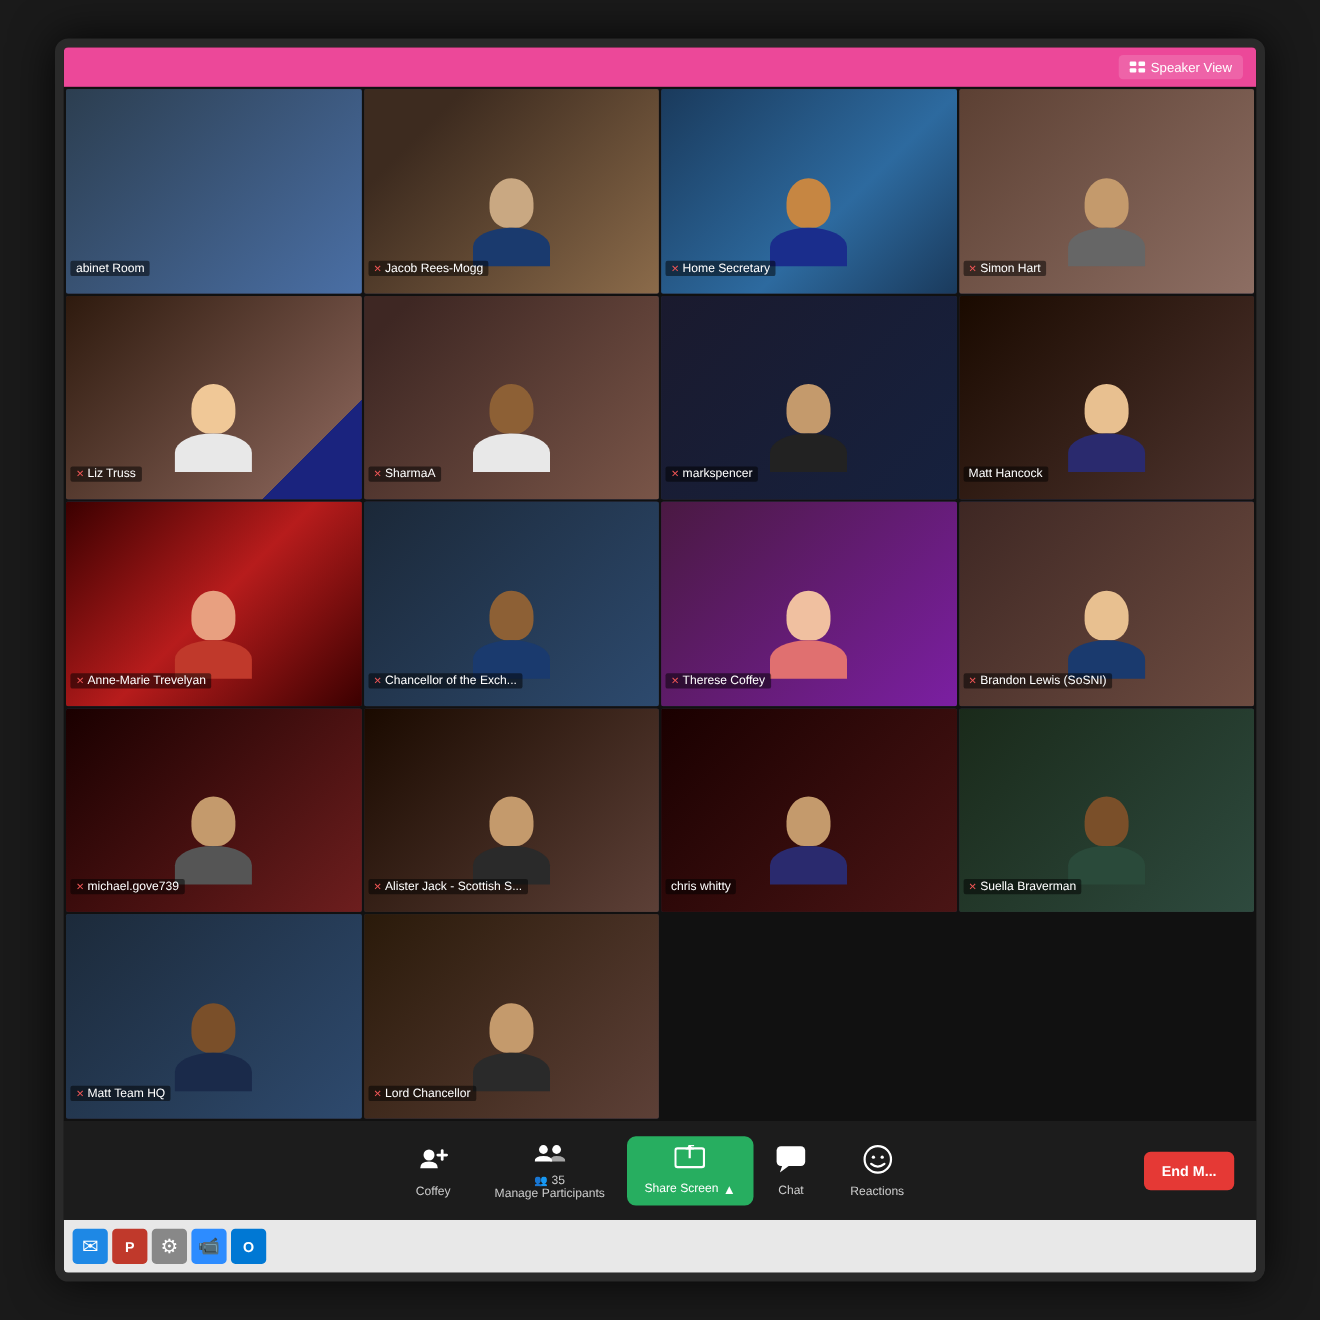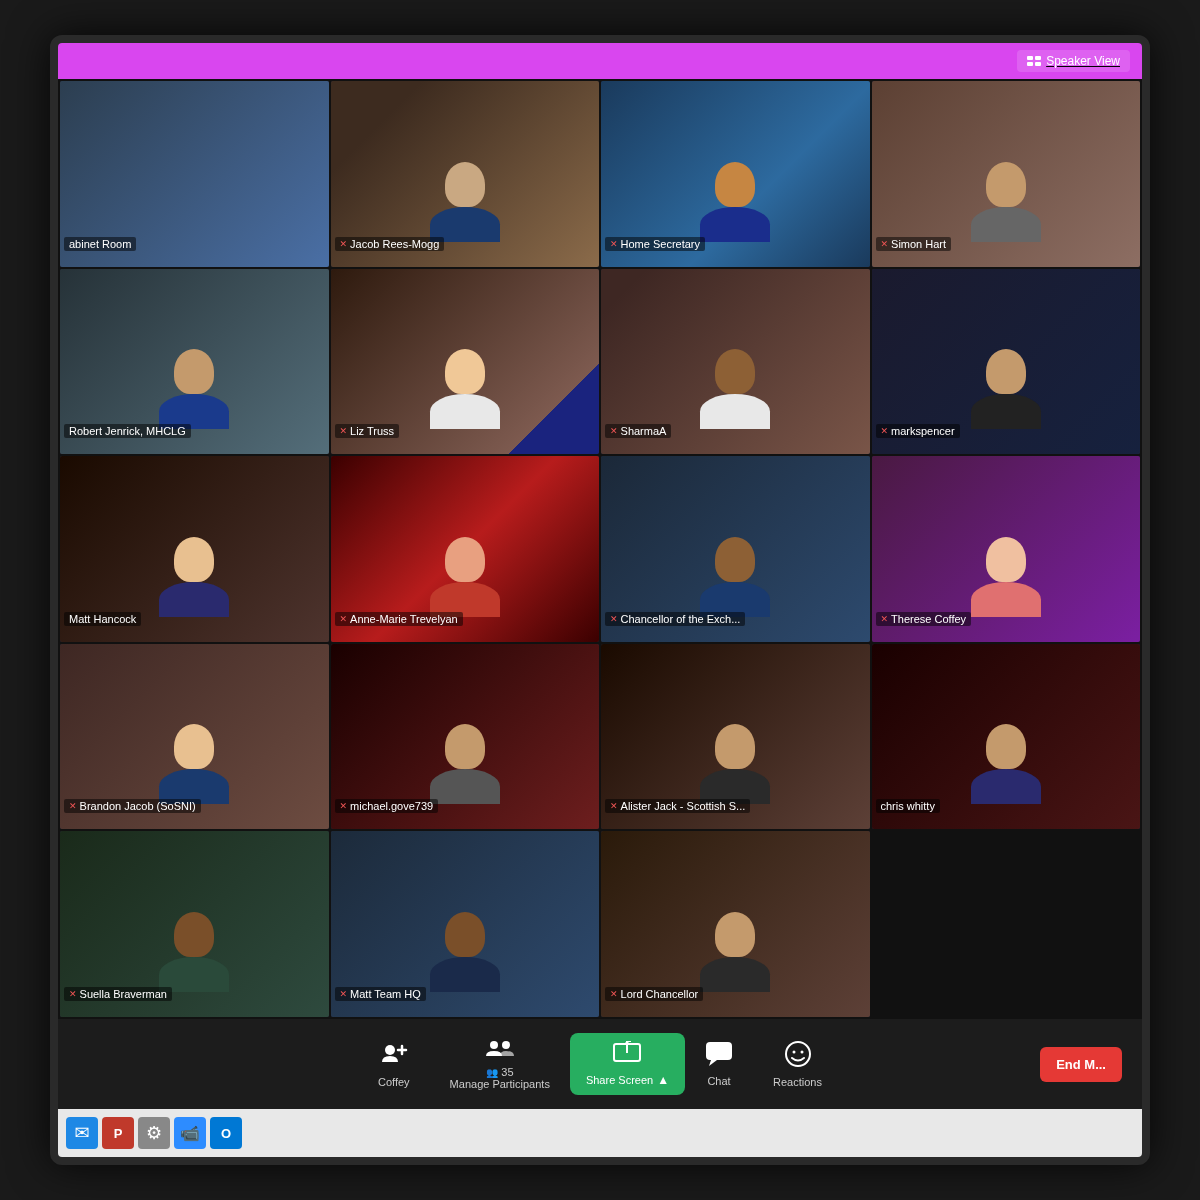--- a/index.html
+++ b/index.html
@@ -31,28 +31,27 @@
     .zoom-app {
       width: 100%;
       height: 100%;
       background: #1c1c1c;
       display: flex;
       flex-direction: column;
     }
 
     
     .top-bar {
-      background: #d946ef;
+      background: #ec4899;
       height: 36px;
       display: flex;
       align-items: center;
       justify-content: flex-end;
       padding: 0 12px;
       flex-shrink: 0;
-      text-decoration: underline;
     }
 
     .speaker-view-btn {
       background: rgba(255,255,255,0.15);
       color: #fff;
       border: none;
       border-radius: 4px;
       padding: 4px 10px;
       font-size: 12px;
       display: flex;
@@ -333,30 +332,20 @@
           <div class="video-bg"></div>
           <div class="person-sim">
             <div class="person-head" style="width: 40px; height: 45px; background: rgb(196, 154, 108); border-radius: 50% 50% 40% 40%;"></div>
             <div class="person-body" style="width: 70px; height: 35px; background: rgb(102, 102, 102); border-radius: 50% 50% 0px 0px;"></div>
           </div>
           <div class="participant-name">
             <span class="mute-icon">✕</span>
             <span>Simon Hart</span>
           </div>
         </div>
-        <div class="video-tile tile-robert">
-          <div class="video-bg"></div>
-          <div class="person-sim">
-            <div class="person-head" style="width: 40px; height: 45px; background: rgb(196, 154, 108); border-radius: 50% 50% 40% 40%;"></div>
-            <div class="person-body" style="width: 70px; height: 35px; background: rgb(26, 58, 140); border-radius: 50% 50% 0px 0px;"></div>
-          </div>
-          <div class="participant-name">
-            <span>Robert Jenrick, MHCLG</span>
-          </div>
-        </div>
         <div class="video-tile tile-liz">
           <div class="video-bg"></div>
           <div class="person-sim">
             <div class="person-head" style="width: 40px; height: 45px; background: rgb(240, 200, 151); border-radius: 50% 50% 40% 40%;"></div>
             <div class="person-body" style="width: 70px; height: 35px; background: rgb(232, 232, 232); border-radius: 50% 50% 0px 0px;"></div>
           </div>
           <div class="participant-name">
             <span class="mute-icon">✕</span>
             <span>Liz Truss</span>
           </div>
@@ -427,21 +416,21 @@
           </div>
         </div>
         <div class="video-tile tile-brandon">
           <div class="video-bg"></div>
           <div class="person-sim">
             <div class="person-head" style="width: 40px; height: 45px; background: rgb(232, 192, 144); border-radius: 50% 50% 40% 40%;"></div>
             <div class="person-body" style="width: 70px; height: 35px; background: rgb(26, 58, 110); border-radius: 50% 50% 0px 0px;"></div>
           </div>
           <div class="participant-name">
             <span class="mute-icon">✕</span>
-            <span>Brandon Jacob (SoSNI)</span>
+            <span>Brandon Lewis (SoSNI)</span>
           </div>
         </div>
         <div class="video-tile tile-gove">
           <div class="video-bg"></div>
           <div class="person-sim">
             <div class="person-head" style="width: 40px; height: 45px; background: rgb(196, 154, 108); border-radius: 50% 50% 40% 40%;"></div>
             <div class="person-body" style="width: 70px; height: 35px; background: rgb(85, 85, 85); border-radius: 50% 50% 0px 0px;"></div>
           </div>
           <div class="participant-name">
             <span class="mute-icon">✕</span>

